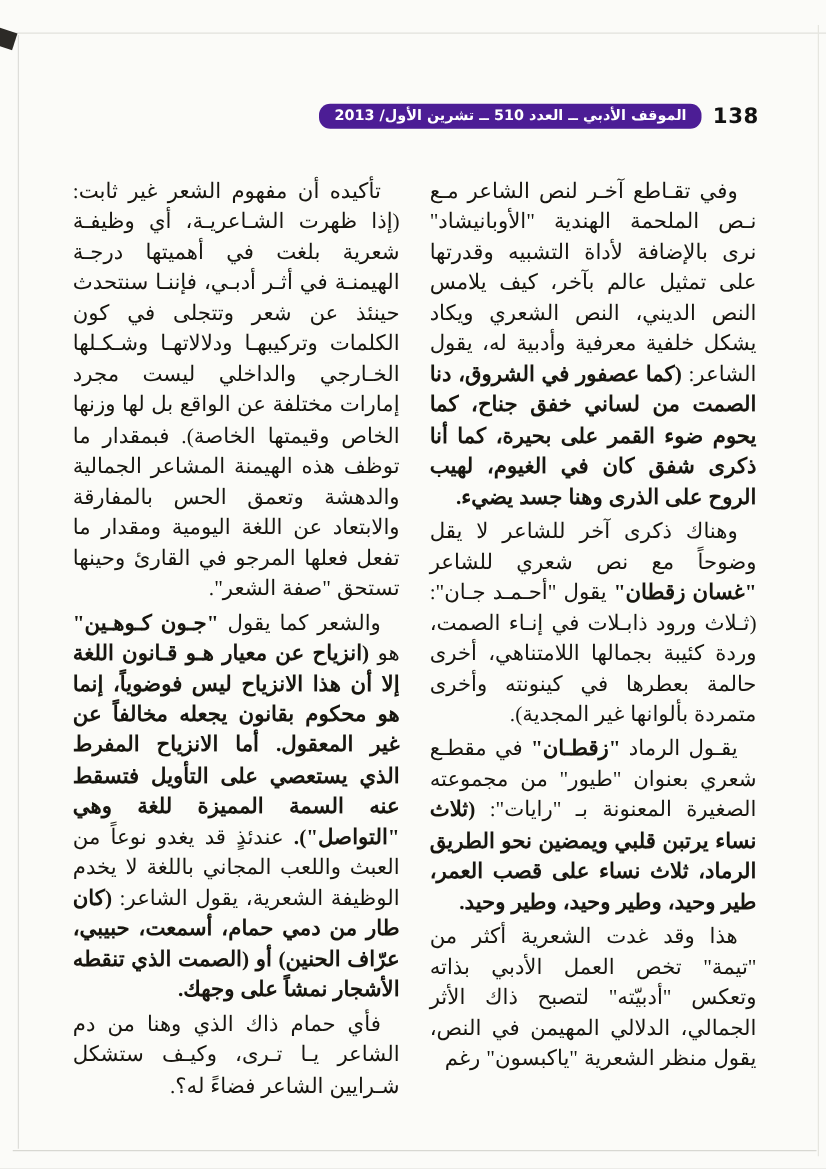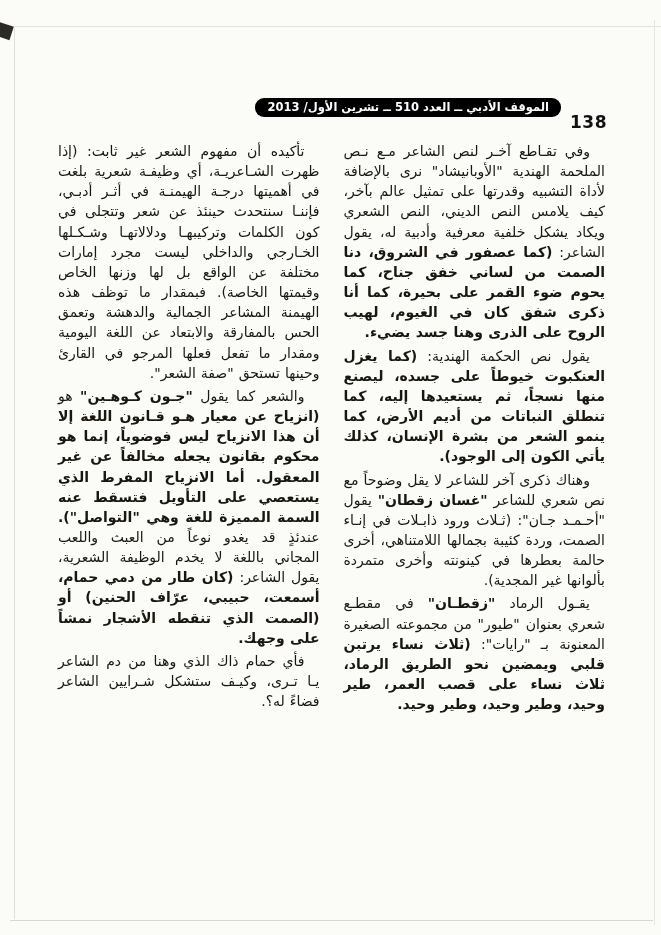--- a/index.html
+++ b/index.html
@@ -31,47 +31,47 @@
     position:absolute;
     top:83px; right:54px;
     display:flex; align-items:center; gap:9px;
     direction:rtl;
   }
   .page-number {
     font-weight:bold;
     font-size:17px;
     letter-spacing:0.5px;
     color:#111;
-    margin-top:29px;
   }
   .banner {
-    background:#000000;
+    background:#4c1d95;
     color:#ffffff;
     border-radius:9px;
     padding:2px 12px 3px 12px;
     font-size:11.5px;
     font-weight:bold;
     white-space:nowrap;
     line-height:1.3;
   }
   .body-cols {
     position:absolute;
     top:141px; right:56px; left:58px;
     display:flex;
     gap:24px;
     direction:rtl;
   }
   .col { flex:1; min-width:0; }
   .para {
-    font-size:14px;
+    font-size:17px;
     line-height:1.44;
     text-align:justify;
     text-indent:15px;
     margin:0 0 3px 0;
     word-spacing:0.5px;
+    font-family:Liberation Serif, serif;
   }
   .bold { font-weight:bold; }
 </style>
 </head>
 <body>
 
 <div class="sheet">
 
   <div class="edge-line-top"></div>
   <div class="edge-line-bottom"></div>
@@ -80,23 +80,23 @@
   <div class="corner-mark"></div>
 
   <div class="header-row">
     <div class="page-number">138</div>
     <div class="banner">الموقف الأدبي ــ العدد 510 ــ تشرين الأول/ 2013</div>
   </div>
 
   <div class="body-cols">
     <div class="col">
         <p class="para"><span>وفي تقـاطع آخـر لنص الشاعر مـع نـص الملحمة الهندية "الأوبانيشاد" نرى بالإضافة لأداة التشبيه وقدرتها على تمثيل عالم بآخر، كيف يلامس النص الديني، النص الشعري ويكاد يشكل خلفية معرفية وأدبية له، يقول الشاعر: </span><span class="bold">(كما عصفور في الشروق، دنا الصمت من لساني خفق جناح، كما يحوم ضوء القمر على بحيرة، كما أنا ذكرى شفق كان في الغيوم، لهيب الروح على الذرى وهنا جسد يضيء.</span></p>
-        <p class="para"><span>يقول نص الحكمة الهندية: </span><span class="bold">(كما يغزل العنكبوت خيوطاً على جسده، ليصنع منها نسجاً، ثم يستعيدها إليه، كما تنطلق النباتات من أديم الأرض، كما ينمو الشعر من بشرة الإنسان، كذلك يأتي الكون إلى الوجود).</span></p>
         <p class="para"><span>وهناك ذكرى آخر للشاعر لا يقل وضوحاً مع نص شعري للشاعر </span><span class="bold">"غسان زقطان"</span><span> يقول "أحـمـد جـان": (ثـلاث ورود ذابـلات في إنـاء الصمت، وردة كئيبة بجمالها اللامتناهي، أخرى حالمة بعطرها في كينونته وأخرى متمردة بألوانها غير المجدية).</span></p>
         <p class="para"><span>يقـول الرماد </span><span class="bold">"زقطـان"</span><span> في مقطـع شعري بعنوان "طيور" من مجموعته الصغيرة المعنونة بـ "رايات": </span><span class="bold">(ثلاث نساء يرتبن قلبي ويمضين نحو الطريق الرماد، ثلاث نساء على قصب العمر، طير وحيد، وطير وحيد، وطير وحيد.</span></p>
+        <p class="para"><span>هذا وقد غدت الشعرية أكثر من "تيمة" تخص العمل الأدبي بذاته وتعكس "أدبيّته" لتصبح ذاك الأثر الجمالي، الدلالي المهيمن في النص، يقول منظر الشعرية "ياكبسون" رغم</span></p>
       </div>
     <div class="col">
         <p class="para"><span>تأكيده أن مفهوم الشعر غير ثابت: (إذا ظهرت الشـاعريـة، أي وظيفـة شعرية بلغت في أهميتها درجـة الهيمنـة في أثـر أدبـي، فإننـا سنتحدث حينئذ عن شعر وتتجلى في كون الكلمات وتركيبهـا ودلالاتهـا وشـكـلها الخـارجي والداخلي ليست مجرد إمارات مختلفة عن الواقع بل لها وزنها الخاص وقيمتها الخاصة). فبمقدار ما توظف هذه الهيمنة المشاعر الجمالية والدهشة وتعمق الحس بالمفارقة والابتعاد عن اللغة اليومية ومقدار ما تفعل فعلها المرجو في القارئ وحينها تستحق "صفة الشعر".</span></p>
         <p class="para"><span>والشعر كما يقول </span><span class="bold">"جـون كـوهـين"</span><span> هو </span><span class="bold">(انزياح عن معيار هـو قـانون اللغة إلا أن هذا الانزياح ليس فوضوياً، إنما هو محكوم بقانون يجعله مخالفاً عن غير المعقول. أما الانزياح المفرط الذي يستعصي على التأويل فتسقط عنه السمة المميزة للغة وهي "التواصل").</span><span> عندئذٍ قد يغدو نوعاً من العبث واللعب المجاني باللغة لا يخدم الوظيفة الشعرية، يقول الشاعر: </span><span class="bold">(كان طار من دمي حمام، أسمعت، حبيبي، عرّاف الحنين) أو (الصمت الذي تنقطه الأشجار نمشاً على وجهك.</span></p>
         <p class="para"><span>فأي حمام ذاك الذي وهنا من دم الشاعر يـا تـرى، وكيـف ستشكل شـرايين الشاعر فضاءً له؟.</span></p>
       </div>
   </div>
 
 </div>
 

